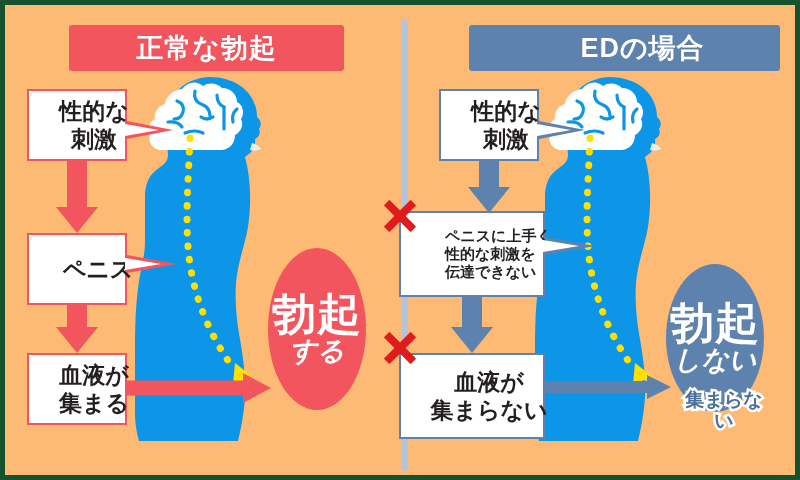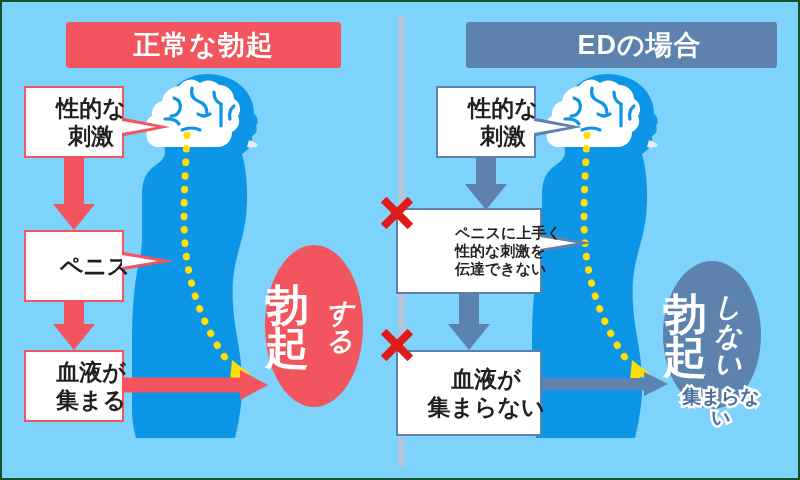--- a/index.html
+++ b/index.html
@@ -1,22 +1,22 @@
 <!DOCTYPE html>
 <html><head>
 <meta charset="utf-8">
 <style>
   html,body{margin:0;padding:0;background:#fff;}
   body{font-family:"Liberation Sans","DejaVu Sans",sans-serif;}
 
   #stage{
     position:relative;
     width:800px;height:480px;
-    background:#7dd3fc;
-    border:2px solid #14532d;
+    background:#fdba74;
+    border:5px solid #14532d;
     box-sizing:border-box;
     overflow:hidden;
   }
 
   
   .divider{
     position:absolute;left:396px;top:14px;width:7px;height:452px;
     background:#b2c5dd;border-radius:3px;
   }
 
@@ -50,41 +50,41 @@
   .fbox.red{border:2.5px solid #f2555e;}
   .fbox.blue{border:2.5px solid #5d82ae;}
 
   
   #box-l1{left:22px;top:84px;width:100px;height:72px;font-size:23px;}
   #box-l2{left:22px;top:228px;width:100px;height:72px;font-size:23px;padding-left:8px;}
   #box-l3{left:22px;top:348px;width:100px;height:72px;font-size:23px;}
 
   
   #box-r1{left:434px;top:84px;width:100px;height:72px;font-size:23px;}
-  #box-r2{left:394px;top:206px;width:146px;height:86px;font-size:15px;align-items:flex-start;padding-left:23px;}
+  #box-r2{left:394px;top:206px;width:146px;height:86px;font-size:15px;align-items:flex-start;padding-left:10px;}
   #box-r3{left:394px;top:348px;width:146px;height:86px;font-size:23px;}
 
   
   .tail{position:absolute;width:0;height:0;z-index:5;}
 
   
   .varrow{position:absolute;z-index:4;}
   .varrow .shaft{position:absolute;left:50%;transform:translateX(-50%);top:0;}
   .varrow .head{position:absolute;left:50%;transform:translateX(-50%);width:0;height:0;}
 
   
   .harrow{position:absolute;z-index:3;}
   .harrow .shaft{position:absolute;top:50%;transform:translateY(-50%);left:0;}
   .harrow .head{position:absolute;top:50%;transform:translateY(-50%);width:0;height:0;}
 
   
   .ellipse{
     position:absolute;
     border-radius:50%;
-    display:flex;
+    display:flex;flex-direction:column;
     align-items:center;justify-content:center;
     color:#fff;z-index:8;
   }
   .ellipse .big{font-size:44px;font-weight:bold;line-height:.98;letter-spacing:1px;}
   .ellipse .small{font-size:27px;font-weight:bold;line-height:1.05;margin-top:2px;font-style:italic;}
   #ellipse-normal{left:263px;top:243px;width:98px;height:162px;background:#f2555e;}
   #ellipse-ed{left:661px;top:259px;width:98px;height:148px;background:#5d82ae;}
 
   
   #badge-ed{

